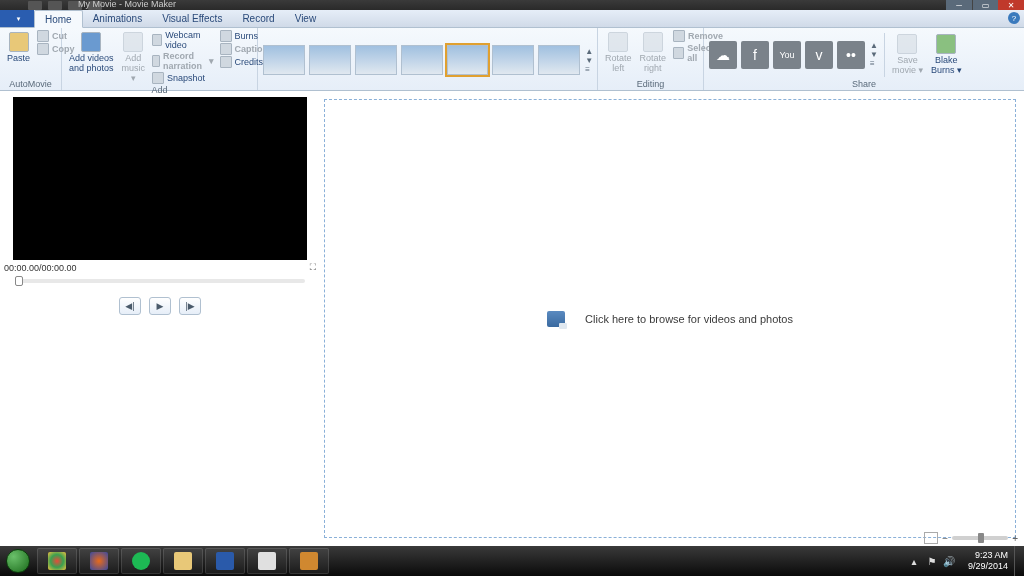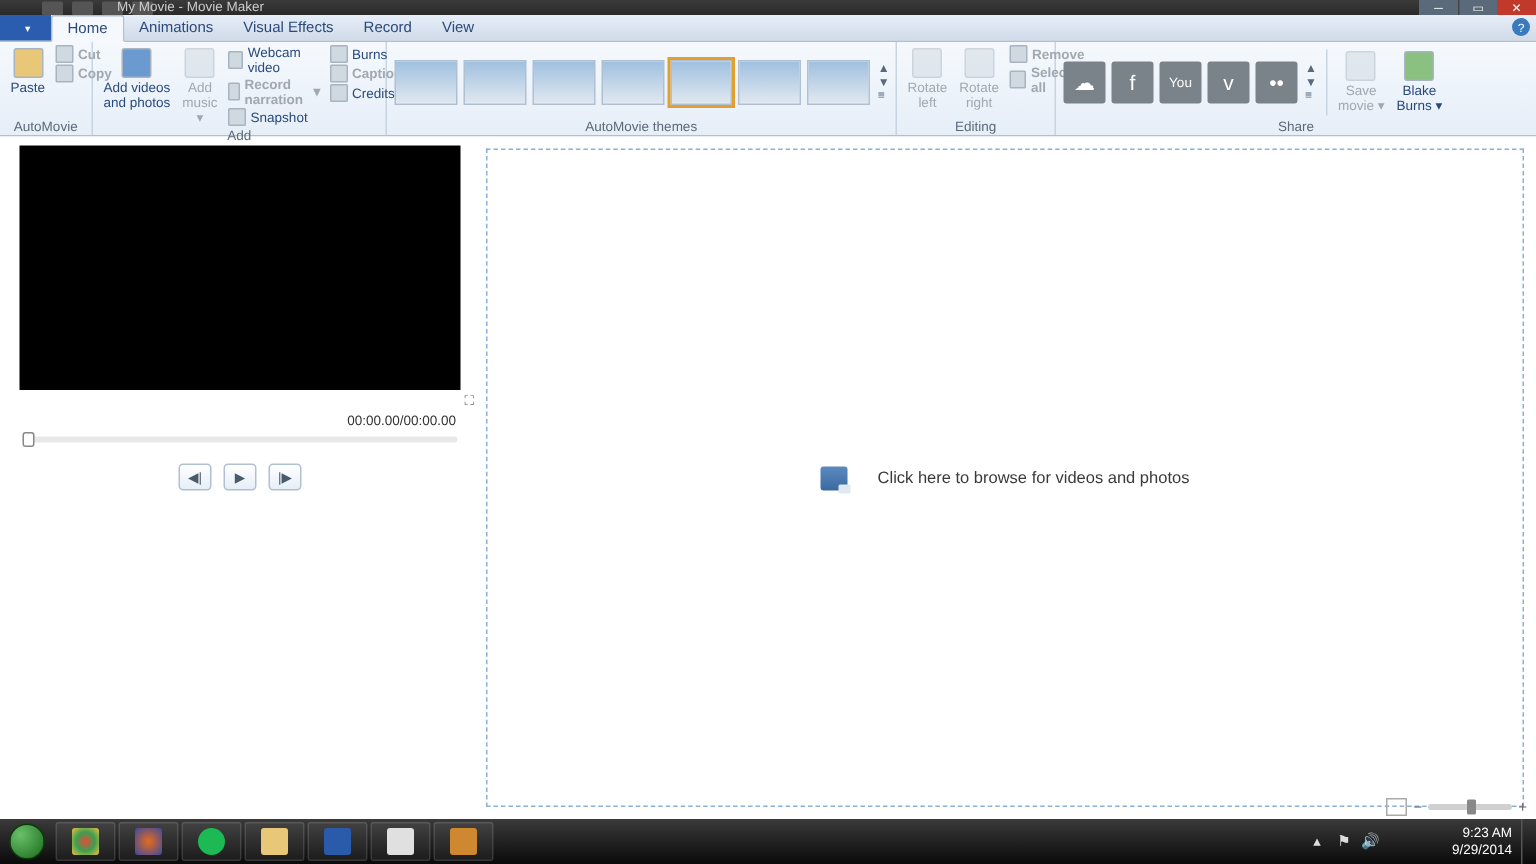--- a/index.html
+++ b/index.html
@@ -43,21 +43,21 @@
 
 .theme-thumb { width: 42px; height: 30px; background: linear-gradient(#a0c0e0,#e0e8f0); border: 1px solid #b0c0d0; margin: 2px 1px; }
 .theme-thumb.sel { outline: 2px solid #e0a030; }
 
 .share-icon { width: 28px; height: 28px; background: #808890; border-radius: 2px; display: flex; align-items: center; justify-content: center; color: #fff; font-size: 14px; margin: 2px 1px; }
 
 
 .main { display: flex; height: calc(576px - 10px - 18px - 63px - 30px); background: #fff; }
 .preview-pane { width: 320px; padding: 6px 4px; display: flex; flex-direction: column; }
 .preview-video { width: 294px; height: 163px; background: #000; margin: 0 auto; }
-.preview-time { font-size: 9px; color: #333; text-align: right; padding: 15px 12px 2px 0; position: relative; }
+.preview-time { font-size: 9px; color: #333; padding: 3px 12px 2px 0; position: relative; }
 .preview-time::after { content: "⛶"; position: absolute; right: 0; top: 2px; font-size: 9px; color: #666; }
 .seek { width: 290px; height: 4px; background: #e8e8e8; border-radius: 2px; margin: 4px auto 14px; position: relative; }
 .seek-handle { position: absolute; left: 0; top: -3px; width: 8px; height: 10px; background: #fff; border: 1px solid #888; border-radius: 2px; }
 .play-controls { display: flex; justify-content: center; gap: 8px; }
 .pctl { width: 22px; height: 18px; border: 1px solid #b0c0d0; border-radius: 3px; background: linear-gradient(#fff,#e6eef8); display: flex; align-items: center; justify-content: center; font-size: 9px; color: #4a5a6a; }
 
 .timeline-pane { flex: 1; padding: 8px 8px 8px 4px; }
 .timeline-inner { width: 100%; height: 100%; border: 1px dashed #8ab0d8; display: flex; align-items: center; justify-content: center; gap: 20px; text-align: right; }
 .browse-icon { width: 18px; height: 16px; background: linear-gradient(#5a8ac0,#3a6aa0); border-radius: 2px; position: relative; }
 .browse-icon::after { content: ""; position: absolute; width: 8px; height: 6px; background: #e0e8f0; right: -2px; bottom: -2px; border-radius: 1px; }
@@ -65,21 +65,21 @@
 
 
 .taskbar { position: absolute; left: 0; bottom: 0; width: 1024px; height: 30px; background: linear-gradient(#3a3a3a,#0a0a0a); display: flex; align-items: center; }
 .start { width: 36px; height: 30px; display: flex; align-items: center; justify-content: center; }
 .start-orb { width: 24px; height: 24px; border-radius: 50%; background: radial-gradient(circle at 30% 30%, #6ac06a, #1a6a1a); border: 1px solid #0a3a0a; }
 .task-item { width: 40px; height: 26px; margin: 0 1px; background: rgba(255,255,255,.06); border: 1px solid rgba(255,255,255,.12); border-radius: 2px; display: flex; align-items: center; justify-content: center; }
 .task-icon { width: 18px; height: 18px; border-radius: 2px; }
 .tray { position: absolute; right: 0; display: flex; align-items: center; height: 30px; color: #fff; font-size: 9px; }
 .tray-icons { display: flex; gap: 6px; padding-right: 6px; }
 .tray-ico { width: 12px; height: 12px; color: #ddd; font-size: 10px; display: flex; align-items: center; justify-content: center; }
-.clock { text-align: right; padding: 0 6px; line-height: 11px; margin-left: 36px; }
+.clock { text-align: right; padding: 0 6px; line-height: 11px; }
 .showdesk { width: 10px; height: 30px; border-left: 1px solid #555; }
 
 
 .zoombar { position: absolute; right: 6px; bottom: 32px; display: flex; align-items: center; gap: 4px; font-size: 10px; color: #666; }
 .zoom-track { width: 56px; height: 4px; background: #d0d0d0; border-radius: 2px; position: relative; }
 .zoom-knob { position: absolute; left: 26px; top: -3px; width: 6px; height: 10px; background: #888; border-radius: 1px; }
 .zoom-left-ico { width: 14px; height: 12px; border: 1px solid #aaa; }
 </style>
 </head>
 <body>
@@ -177,21 +177,20 @@
       <div class="theme-thumb"></div>
       <div class="theme-thumb sel"></div>
       <div class="theme-thumb"></div>
       <div class="theme-thumb"></div>
       <div style="display:flex;flex-direction:column;font-size:8px;color:#5a6a7a;padding-left:2px">
         <span>▲</span>
         <span>▼</span>
         <span>≡</span>
       </div>
     </div>
-    <div class="group-label">AutoMovie themes</div>
   </div>
 
   <div class="group" style="width:106px">
     <div class="group-body">
       <div class="big-btn disabled">
         <div class="bicon"></div>
         <div class="blabel" style="white-space:pre">Rotate
 left</div>
       </div>
       <div class="big-btn disabled">

